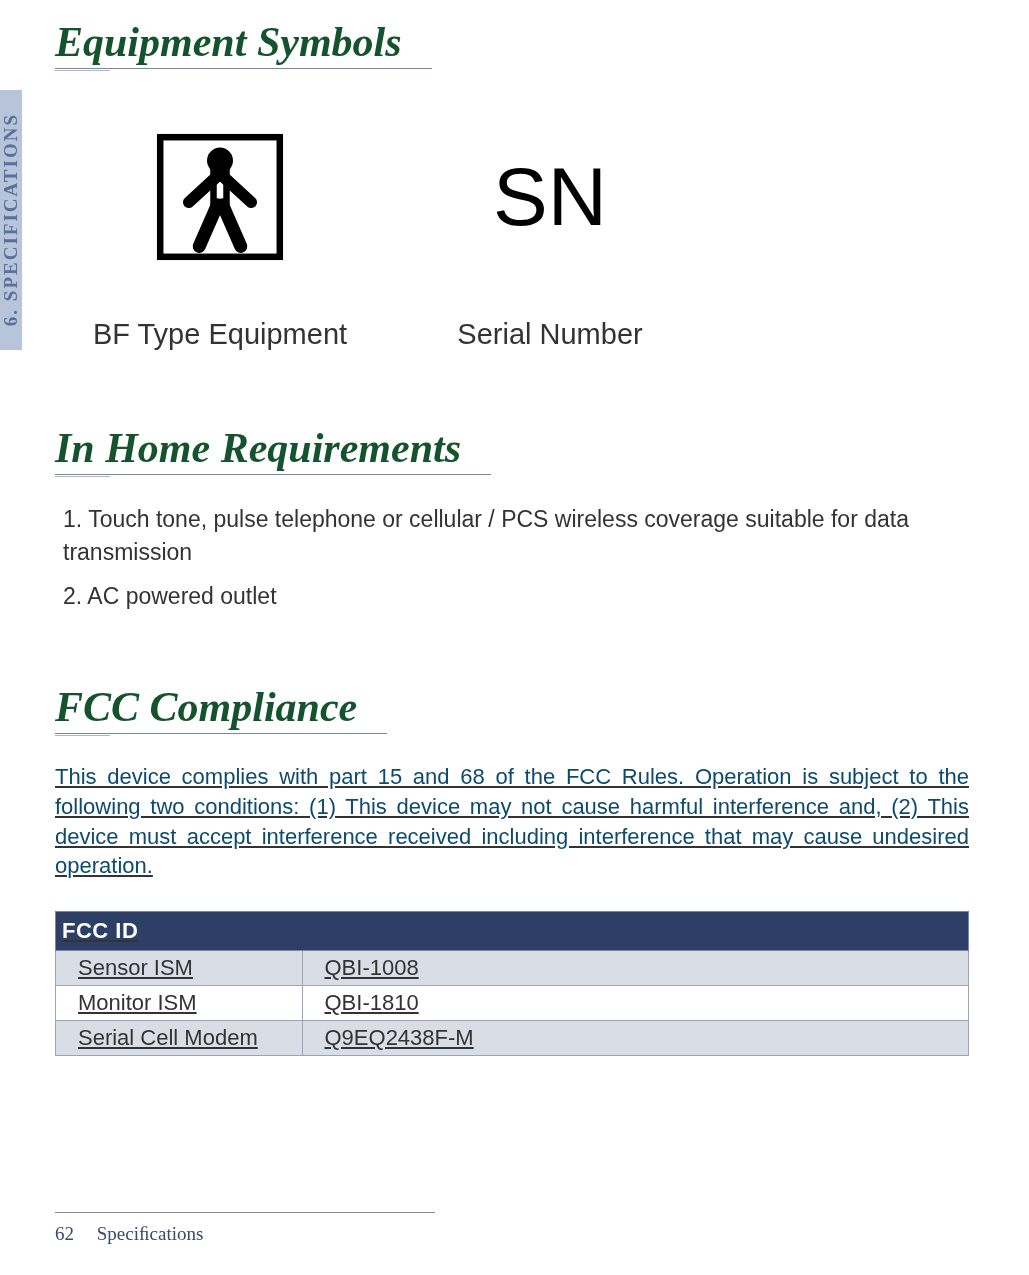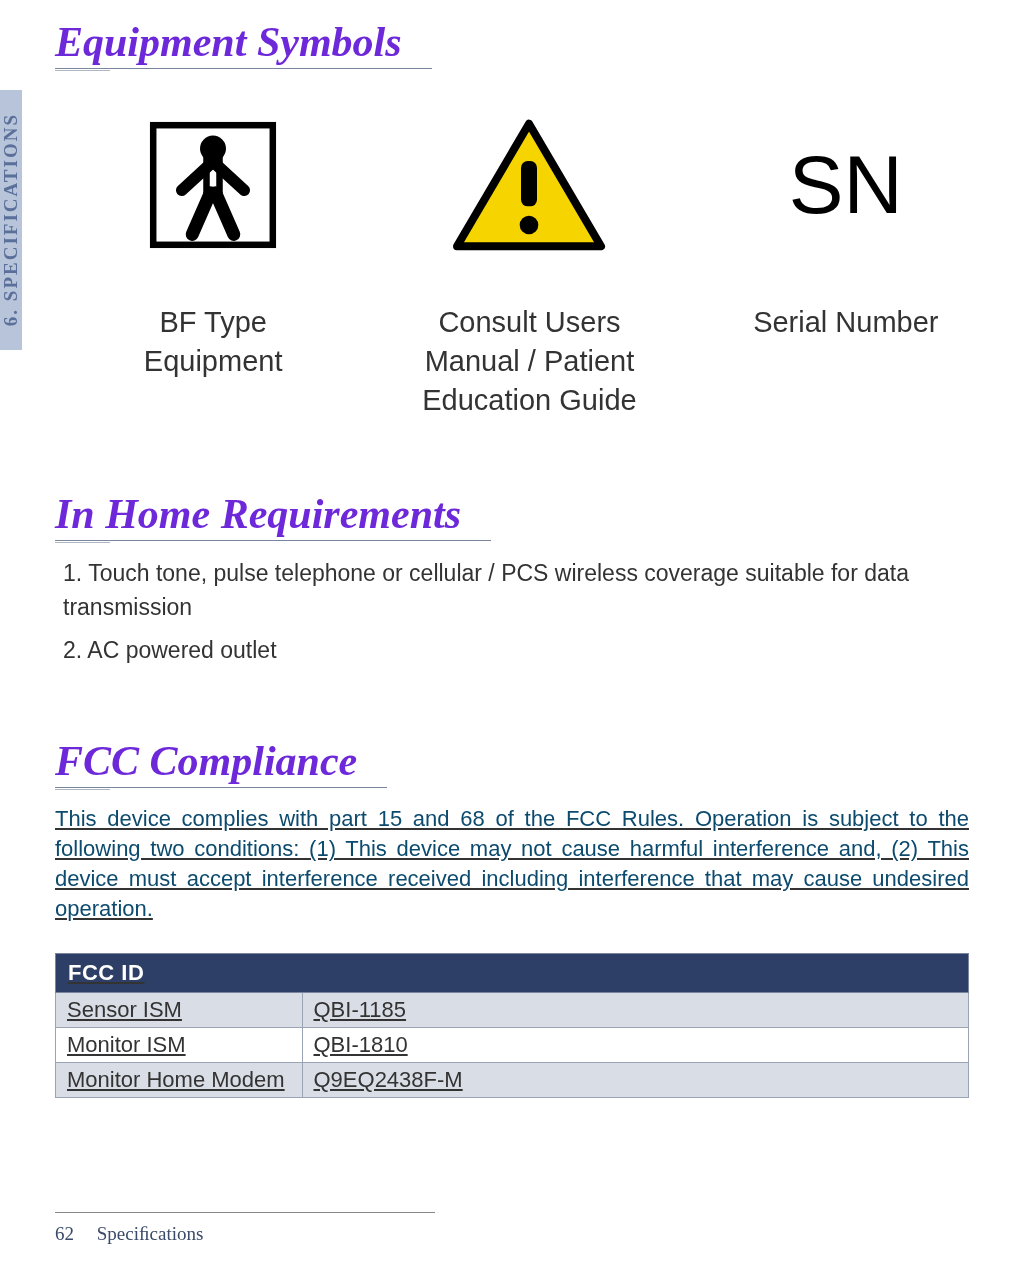--- a/index.html
+++ b/index.html
@@ -31,26 +31,26 @@
     letter-spacing: 2px;
     font-size: 19px;
   }
   .page {
     padding: 18px 60px 0 55px;
   }
   h2.sec {
     font-family: "Times New Roman", serif;
     font-style: italic;
     font-weight: bold;
-    color: #6d28d9;
+    color: #14532d;
     font-size: 42px;
     border-bottom: 1.5px solid #7a869e;
     display: inline-block;
     padding: 0 30px 2px 0;
-    margin-bottom: 16px;
+    margin-bottom: 28px;
   }
   .thin-rule {
     position: absolute;
     left: 0;
     height: 1px;
     background: #aeb6c2;
     width: 55px;
   }
   .sym-row {
     display: flex;
@@ -99,29 +99,29 @@
   }
   table.fcc {
     width: 100%;
     border-collapse: collapse;
     font-size: 22px;
   }
   table.fcc th {
     background: #2d3f66;
     color: #fff;
     text-align: left;
-    padding: 6px 12px;
+    padding: 6px 6px;
     font-family: Verdana, sans-serif;
     font-weight: bold;
     letter-spacing: 0.5px;
     border: 1px solid #7a869e;
   }
   table.fcc td {
     border: 1px solid #9aa4b5;
-    padding: 4px 11px;
+    padding: 4px 22px;
     color: #333;
   }
   table.fcc tr.alt td { background: #d9dde6; }
   .footer-rule {
     position: absolute;
     left: 55px;
     bottom: 62px;
     width: 380px;
     height: 1px;
     background: #888;
@@ -162,30 +162,20 @@
             <rect x="45" y="30" width="10" height="28" fill="#000"></rect>
             <line x1="50" y1="32" x2="26" y2="54" stroke="#000" stroke-width="9" stroke-linecap="round"></line>
             <line x1="50" y1="32" x2="74" y2="54" stroke="#000" stroke-width="9" stroke-linecap="round"></line>
             <line x1="48" y1="56" x2="34" y2="88" stroke="#000" stroke-width="10" stroke-linecap="round"></line>
             <line x1="52" y1="56" x2="66" y2="88" stroke="#000" stroke-width="10" stroke-linecap="round"></line>
           </svg>
         </div>
         <div class="sym-label">BF Type Equipment</div>
       </div>
 
-      <div class="sym-col">
-        <div class="sym-icon">
-          <svg width="160" height="140" viewBox="0 0 120 104">
-            <polygon points="60,6 114,98 6,98" fill="#f6d400" stroke="#000" stroke-width="6" stroke-linejoin="round"></polygon>
-            <rect x="54" y="34" width="12" height="34" rx="5" fill="#000"></rect>
-            <circle cx="60" cy="82" r="7" fill="#000"></circle>
-          </svg>
-        </div>
-        <div class="sym-label">Consult Users Manual / Patient Education Guide</div>
-      </div>
 
       <div class="sym-col">
         <div class="sym-icon">
           <span class="sn-text">SN</span>
         </div>
         <div class="sym-label">Serial Number</div>
       </div>
     </div>
   </div>
 
@@ -203,28 +193,28 @@
     <h2 class="sec">FCC Compliance</h2>
     <p class="fcc-body">This device complies with part 15 and 68 of the FCC Rules. Operation is subject to the following two conditions: (1) This device may not cause harmful interference and, (2) This device must accept interference received including interference that may cause undesired operation.</p>
 
     <table class="fcc">
       <tbody>
           <tr>
             <th colspan="2">FCC ID</th>
           </tr>
       <tr class="alt">
         <td style="width:27%;">Sensor ISM</td>
-        <td>QBI-1185</td>
+        <td>QBI-1008</td>
       </tr>
       <tr>
         <td>Monitor ISM</td>
         <td>QBI-1810</td>
       </tr>
       <tr class="alt">
-        <td>Monitor Home Modem</td>
+        <td>Serial Cell Modem</td>
         <td>Q9EQ2438F-M</td>
       </tr>
     </tbody>
       </table>
   </div>
 
 </div>
 
 <div class="footer-rule"></div>
 <div class="footer">

